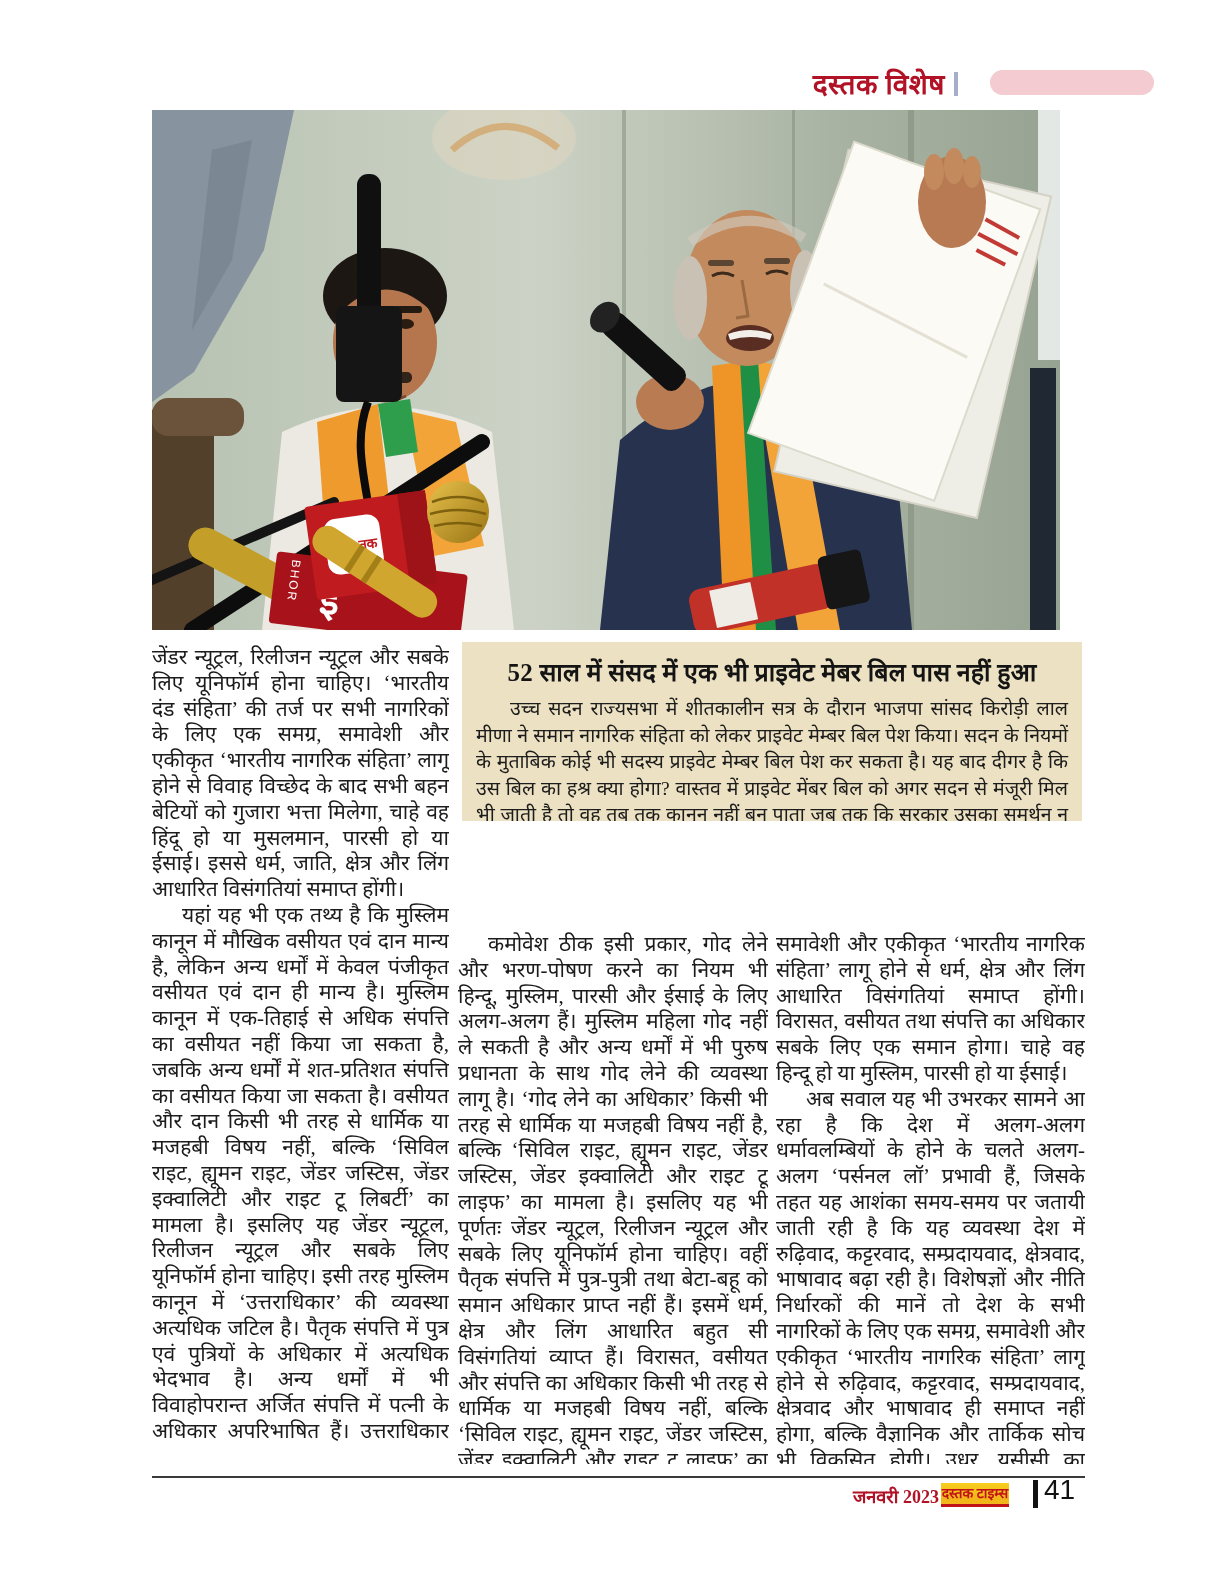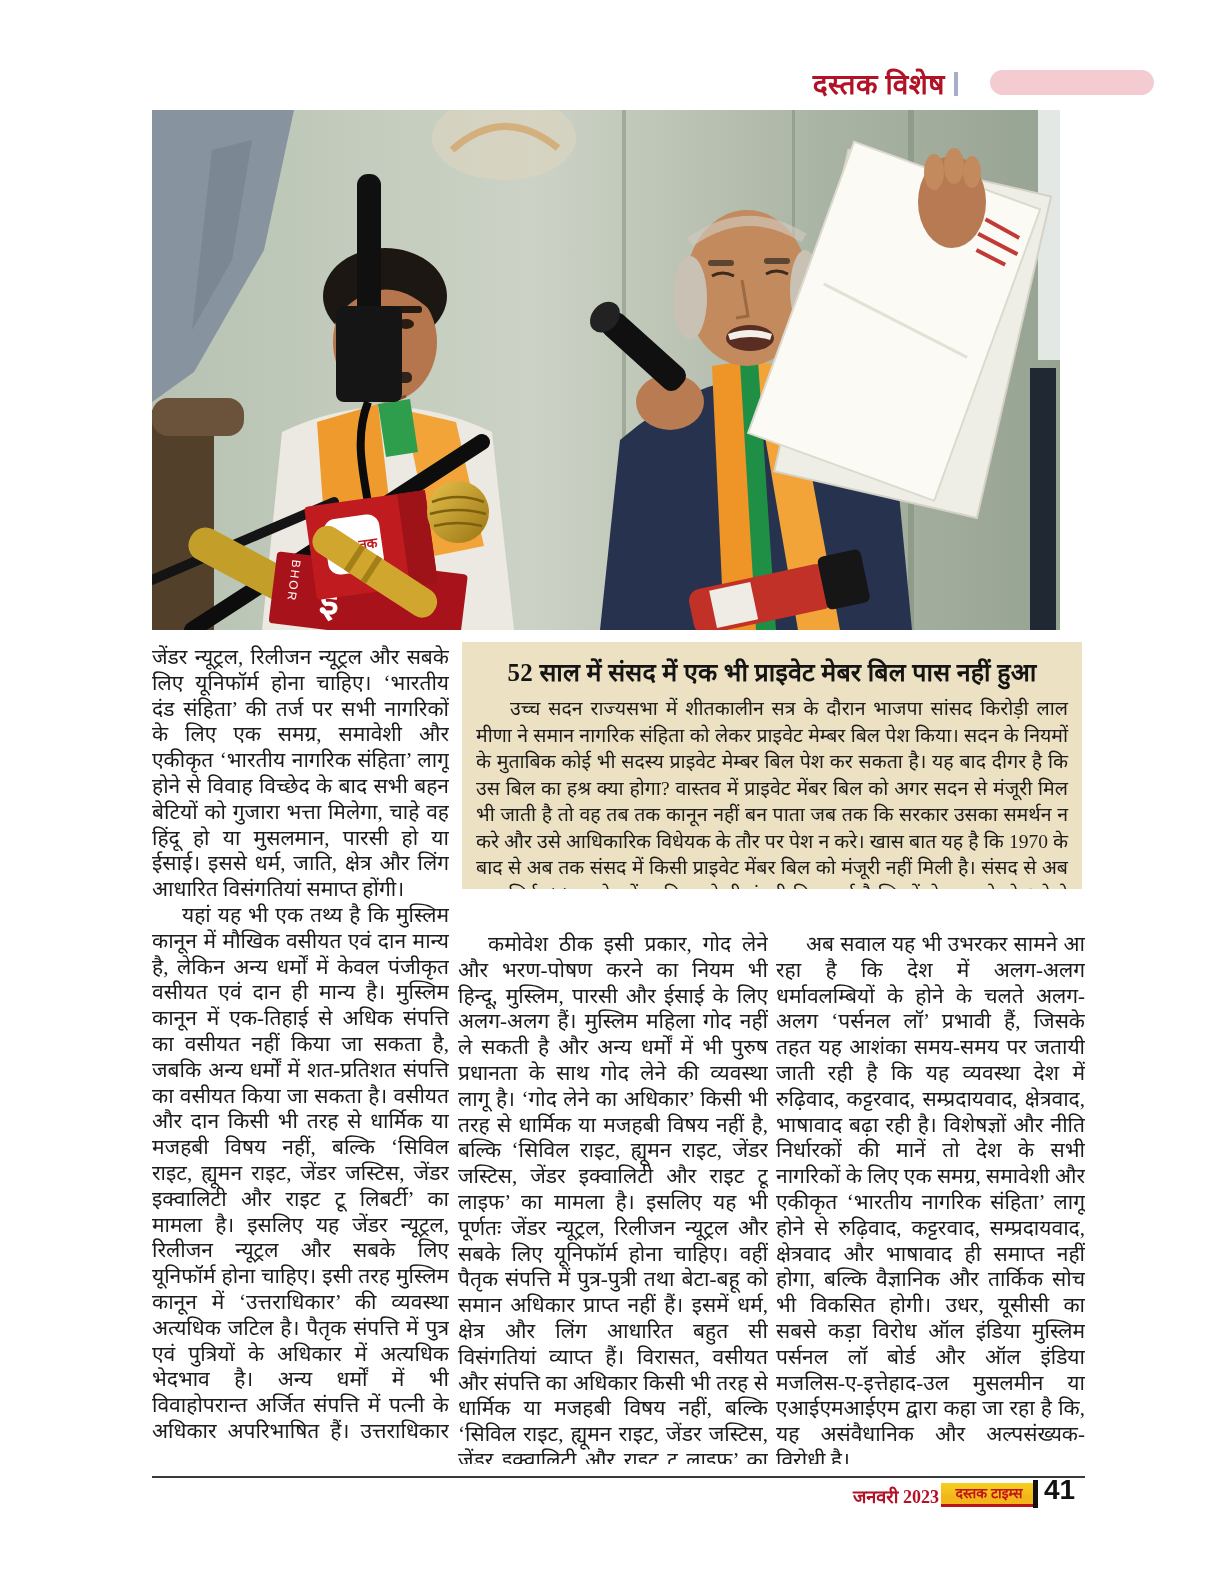--- a/index.html
+++ b/index.html
@@ -30,47 +30,47 @@
   
   .col{position:absolute;text-align:justify;}
   .col p{margin:0 0 0 0;font-size:21px;line-height:25.8px;}
   .col p.indent{text-indent:30px;}
   .col-left{left:152px;top:645px;width:297px;height:800px;overflow:hidden;}
   .col-mid{left:458px;top:932px;width:310px;height:532px;overflow:hidden;}
   .col-right{left:776px;top:932px;width:309px;height:532px;overflow:hidden;}
 
   
   .highlight-box{
-    position:absolute;left:462px;top:642px;width:620px;height:247px;
+    position:absolute;left:462px;top:642px;width:620px;height:179px;
     background:#ece1c2;overflow:hidden;
   }
   .box-title{
     text-align:center;font-size:25px;font-weight:800;color:#141414;
     padding:12px 10px 4px 10px;letter-spacing:.2px;
   }
   .box-body{
     margin:4px 14px 0 14px;font-size:19.5px;line-height:26.5px;
     text-align:justify;text-indent:34px;color:#1c1c1c;
   }
 
   
   .footer-rule{position:absolute;left:152px;top:1476px;width:933px;height:2px;background:#3a3a3a;}
   .footer-date{
     position:absolute;left:853px;top:1484px;font-size:18px;font-weight:700;color:#b11226;text-align:right;
   }
   .footer-logo{
-    position:absolute;left:941px;top:1483px;width:96px;height:21px;
+    position:absolute;left:941px;top:1483px;width:68px;height:21px;
     background:linear-gradient(180deg,#f8cf1e 0%,#f2b51a 70%);
     border-bottom:3px solid #c01318;
     color:#c01318;font-weight:800;font-size:14px;line-height:21px;text-align:center;
-    font-family:Liberation Sans, sans-serif;white-space:nowrap;overflow:hidden;
+    font-family:Liberation Serif, serif;white-space:nowrap;overflow:hidden;
   }
   .footer-bar{position:absolute;left:1033px;top:1480px;width:5px;height:28px;background:#111;}
   .footer-page{
-    position:absolute;left:1044px;top:1474px;font-size:28px;font-weight:700;color:#111;
+    position:absolute;left:1044px;top:1474px;font-size:28px;font-weight:400;color:#111;
     font-family:"Liberation Sans","DejaVu Sans",sans-serif;
   }
 </style>
 </head>
 <body>
 
 <div class="page">
 
   <span class="section-title">दस्तक विशेष</span>
   <span class="header-tick"></span>
@@ -229,20 +229,21 @@
   <div class="highlight-box">
     <div class="box-title">52 साल में संसद में एक भी प्राइवेट मेबर बिल पास नहीं हुआ</div>
     <p class="box-body">उच्च सदन राज्यसभा में शीतकालीन सत्र के दौरान भाजपा सांसद किरोड़ी लाल मीणा ने समान नागरिक संहिता को लेकर प्राइवेट मेम्बर बिल पेश किया। सदन के नियमों के मुताबिक कोई भी सदस्य प्राइवेट मेम्बर बिल पेश कर सकता है। यह बाद दीगर है कि उस बिल का हश्र क्या होगा? वास्तव में प्राइवेट मेंबर बिल को अगर सदन से मंजूरी मिल भी जाती है तो वह तब तक कानून नहीं बन पाता जब तक कि सरकार उसका समर्थन न करे और उसे आधिकारिक विधेयक के तौर पर पेश न करे। खास बात यह है कि 1970 के बाद से अब तक संसद में किसी प्राइवेट मेंबर बिल को मंजूरी नहीं मिली है। संसद से अब तक सिर्फ 14 प्राइवेट मेंबर बिल को ही मंजूरी मिल पाई है जिनमें से छह को तो अकेले 1956 में ही पास किया गया था।</p>
   </div>
 
   <div class="col col-mid">
     <p class="indent">कमोवेश ठीक इसी प्रकार, गोद लेने और भरण-पोषण करने का नियम भी हिन्दू, मुस्लिम, पारसी और ईसाई के लिए अलग-अलग हैं। मुस्लिम महिला गोद नहीं ले सकती है और अन्य धर्मों में भी पुरुष प्रधानता के साथ गोद लेने की व्यवस्था लागू है। ‘गोद लेने का अधिकार’ किसी भी तरह से धार्मिक या मजहबी विषय नहीं है, बल्कि ‘सिविल राइट, ह्यूमन राइट, जेंडर जस्टिस, जेंडर इक्वालिटी और राइट टू लाइफ’ का मामला है। इसलिए यह भी पूर्णतः जेंडर न्यूट्रल, रिलीजन न्यूट्रल और सबके लिए यूनिफॉर्म होना चाहिए। वहीं पैतृक संपत्ति में पुत्र-पुत्री तथा बेटा-बहू को समान अधिकार प्राप्त नहीं हैं। इसमें धर्म, क्षेत्र और लिंग आधारित बहुत सी विसंगतियां व्याप्त हैं। विरासत, वसीयत और संपत्ति का अधिकार किसी भी तरह से धार्मिक या मजहबी विषय नहीं, बल्कि ‘सिविल राइट, ह्यूमन राइट, जेंडर जस्टिस, जेंडर इक्वालिटी और राइट टू लाइफ’ का मामला है। इसलिए यह भी पूर्णतः जेंडर न्यूट्रल, रिलीजन न्यूट्रल और सबके लिए यूनिफॉर्म होना चाहिए। ‘भारतीय दंड संहिता’ की तर्ज पर सभी नागरिकों के लिए एक समग्र,</p>
   </div>
 
   <div class="col col-right">
+    <p>समावेशी और एकीकृत ‘भारतीय नागरिक संहिता’ लागू होने से धर्म, क्षेत्र और लिंग आधारित विसंगतियां समाप्त होंगी। विरासत, वसीयत तथा संपत्ति का अधिकार सबके लिए एक समान होगा। चाहे वह हिन्दू हो या मुस्लिम, पारसी हो या ईसाई।</p>
     <p class="indent">अब सवाल यह भी उभरकर सामने आ रहा है कि देश में अलग-अलग धर्मावलम्बियों के होने के चलते अलग-अलग ‘पर्सनल लॉ’ प्रभावी हैं, जिसके तहत यह आशंका समय-समय पर जतायी जाती रही है कि यह व्यवस्था देश में रुढ़िवाद, कट्टरवाद, सम्प्रदायवाद, क्षेत्रवाद, भाषावाद बढ़ा रही है। विशेषज्ञों और नीति निर्धारकों की मानें तो देश के सभी नागरिकों के लिए एक समग्र, समावेशी और एकीकृत ‘भारतीय नागरिक संहिता’ लागू होने से रुढ़िवाद, कट्टरवाद, सम्प्रदायवाद, क्षेत्रवाद और भाषावाद ही समाप्त नहीं होगा, बल्कि वैज्ञानिक और तार्किक सोच भी विकसित होगी। उधर, यूसीसी का सबसे कड़ा विरोध ऑल इंडिया मुस्लिम पर्सनल लॉ बोर्ड और ऑल इंडिया मजलिस-ए-इत्तेहाद-उल मुसलमीन या एआईएमआईएम द्वारा कहा जा रहा है कि, यह असंवैधानिक और अल्पसंख्यक-विरोधी है।</p>
   </div>
 
   <div class="footer-rule"></div>
   <span class="footer-date">जनवरी 2023</span>
   <span class="footer-logo">दस्तक टाइम्स</span>
   <span class="footer-bar"></span>
   <span class="footer-page">41</span>
 
 </div>

